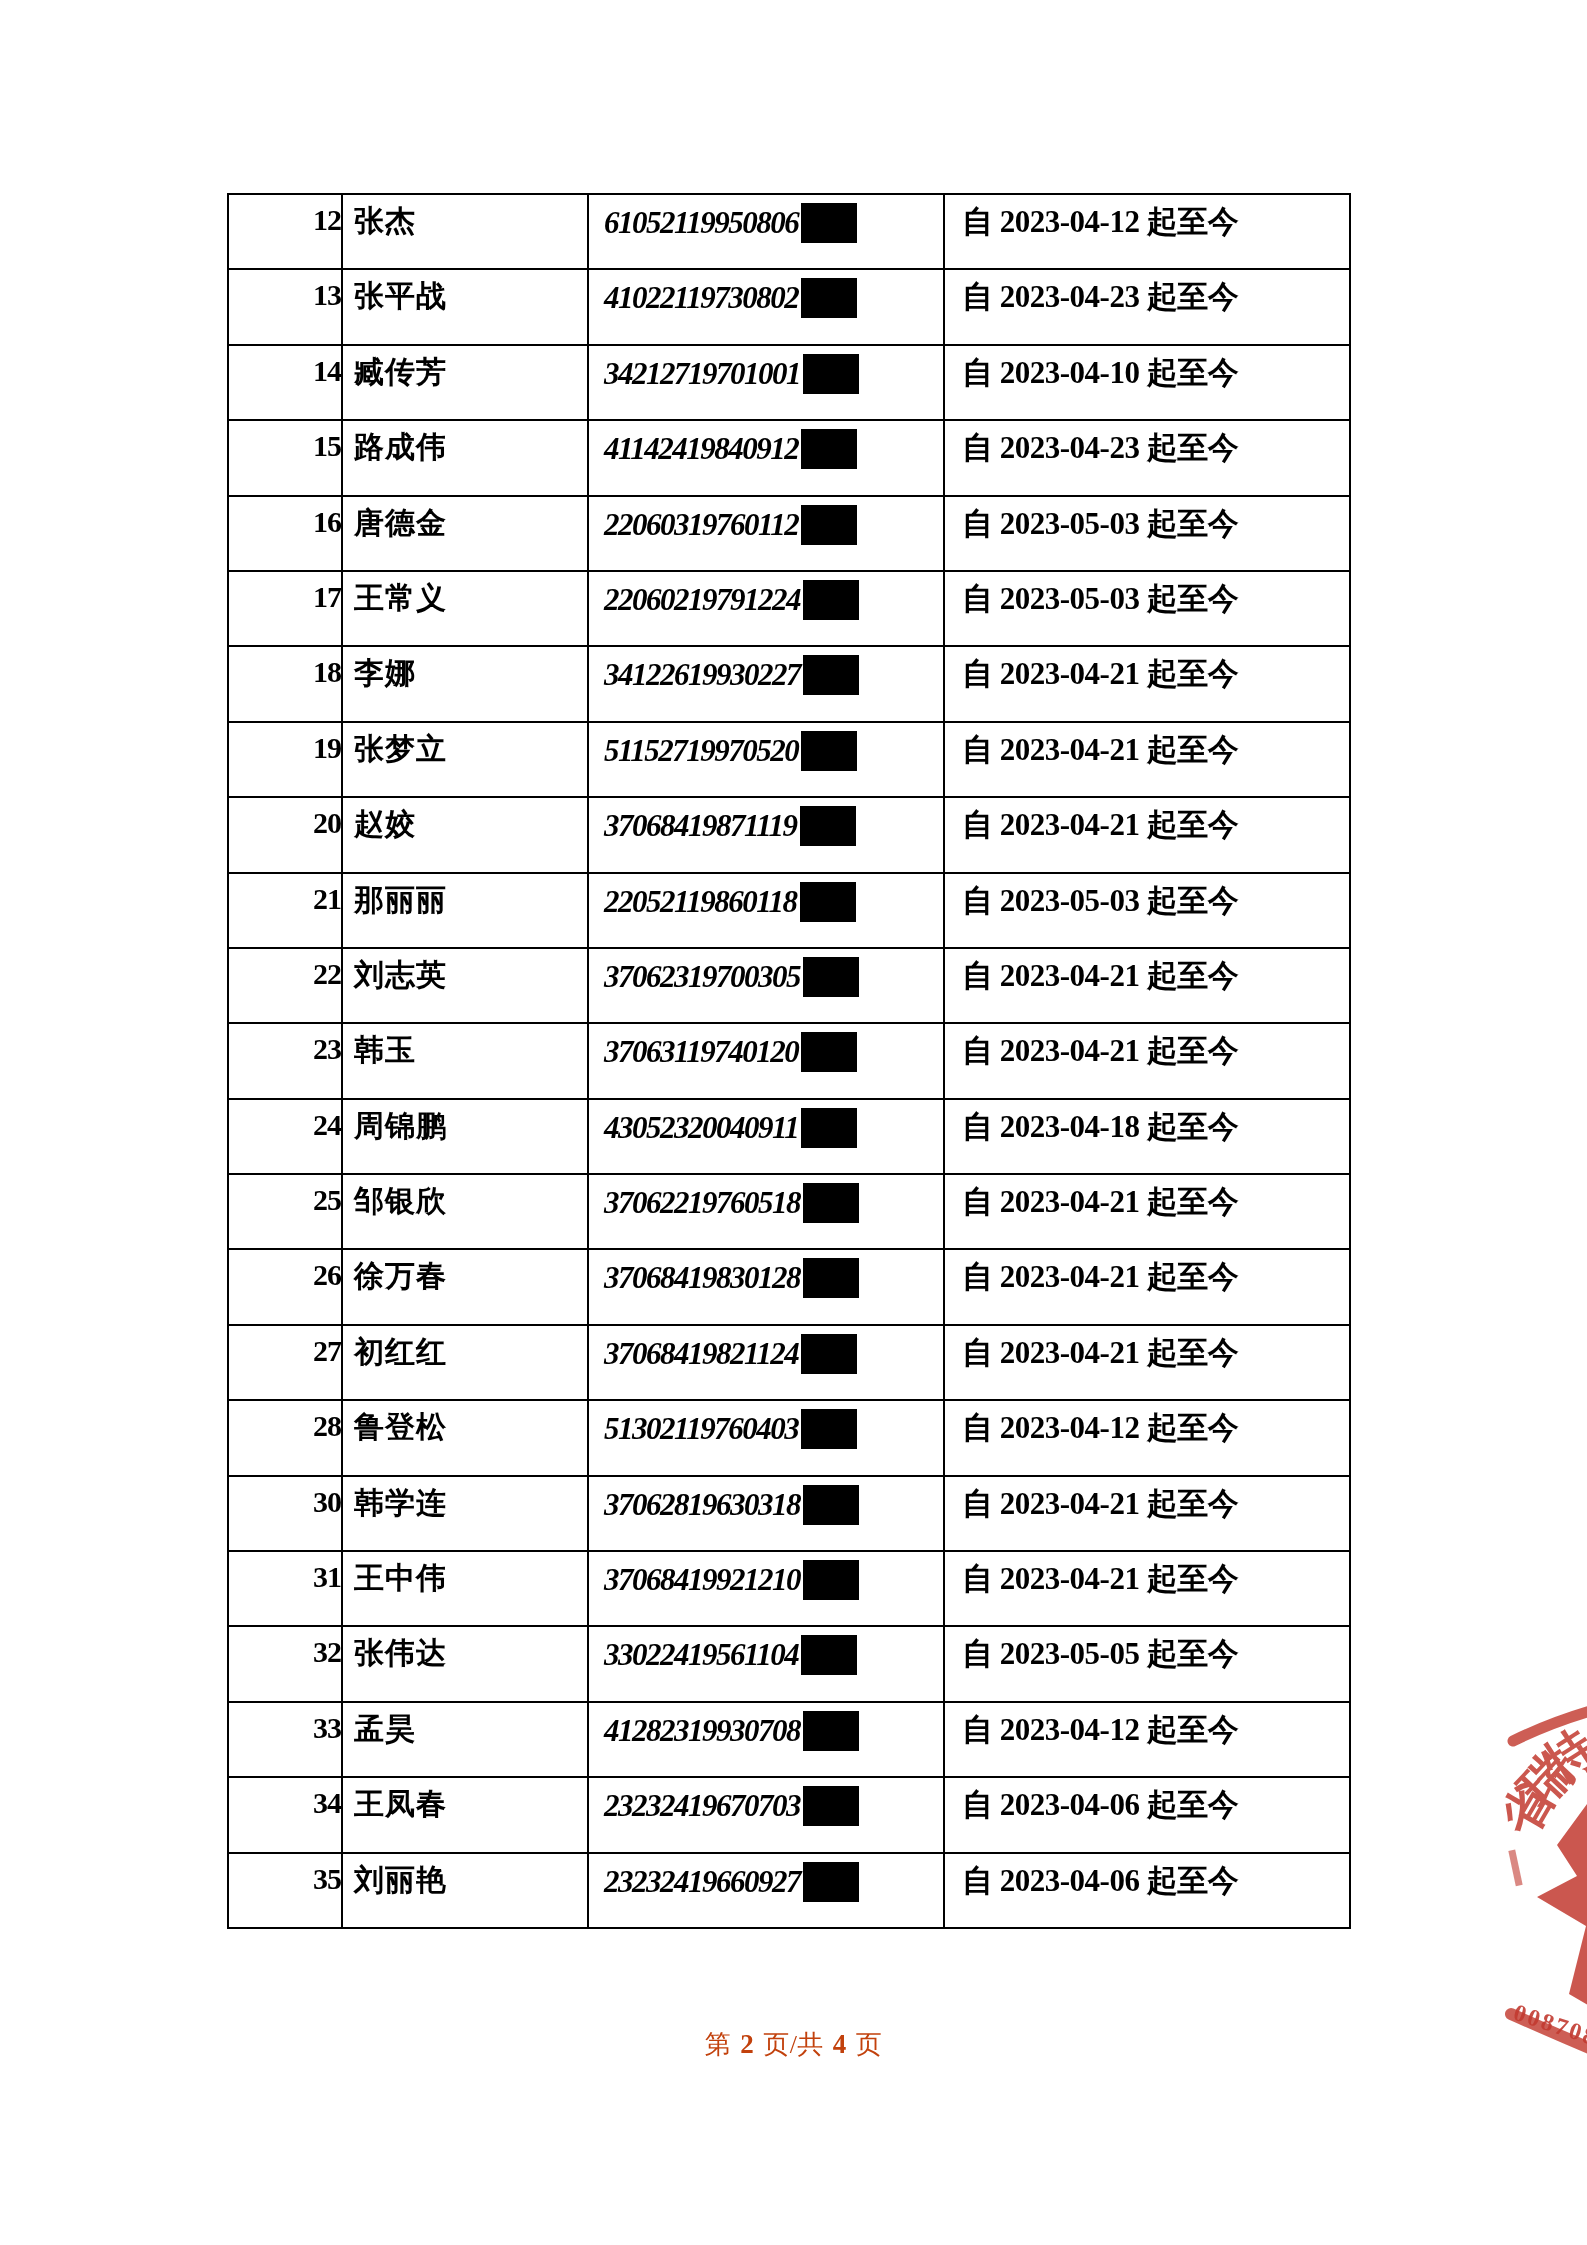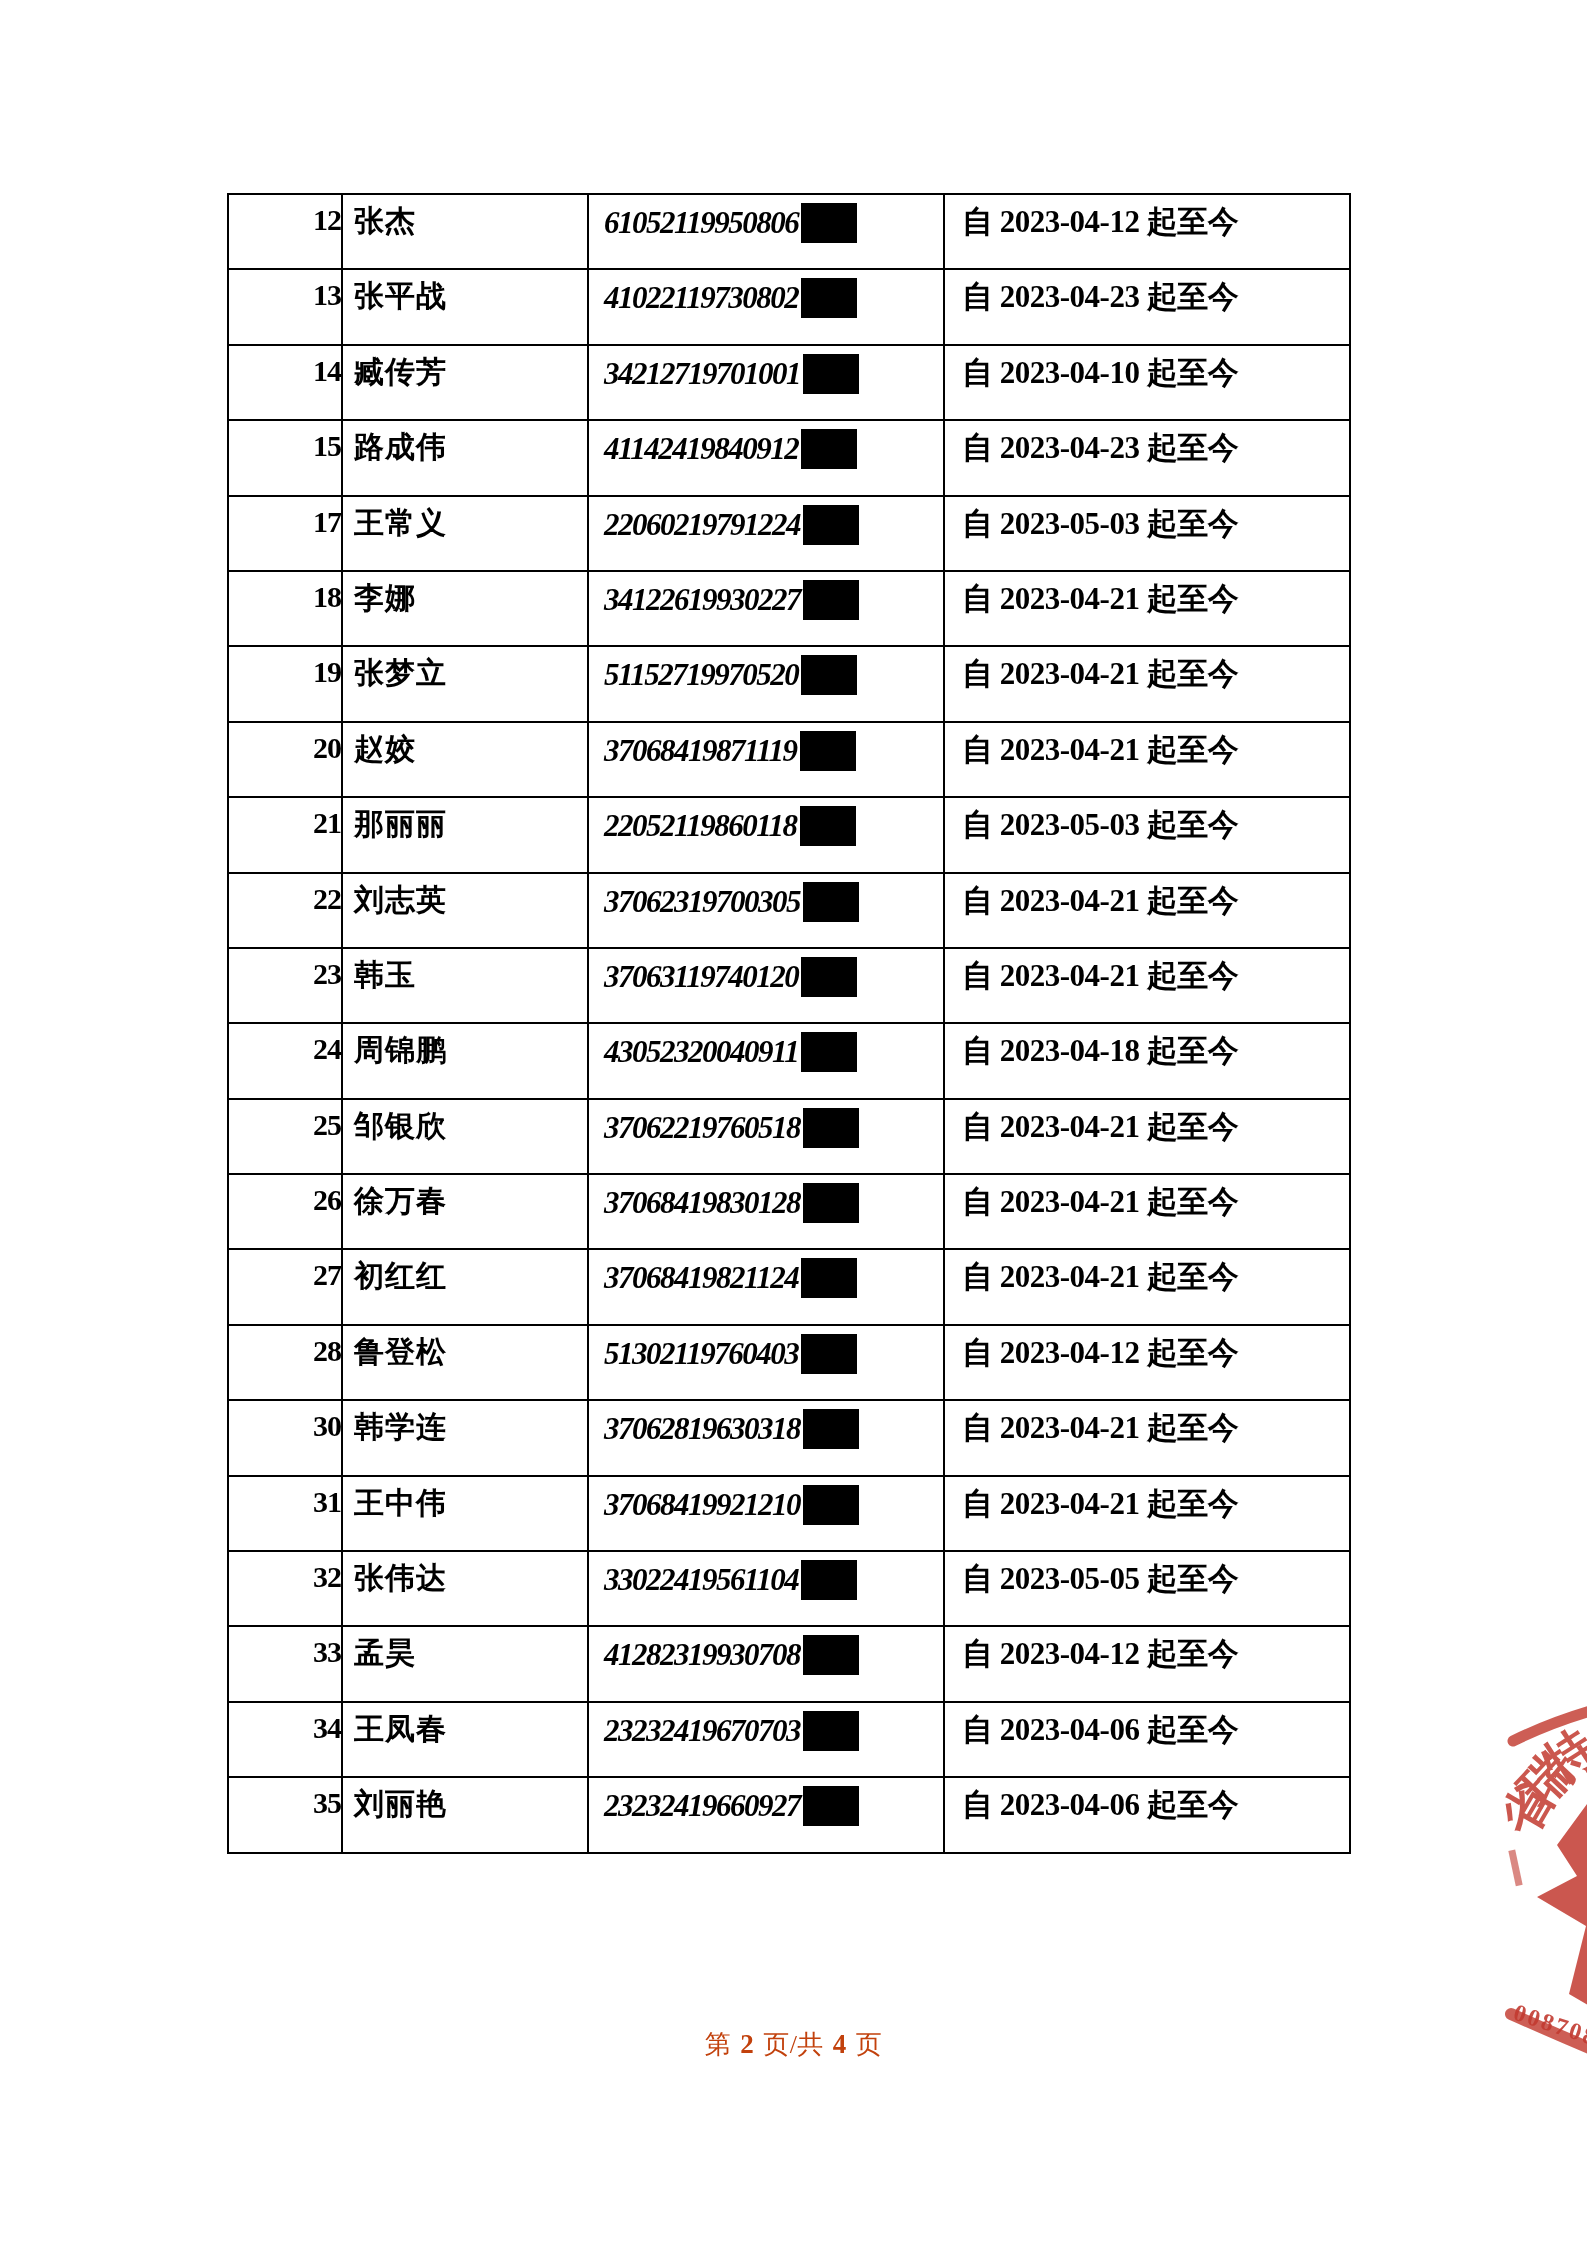--- a/index.html
+++ b/index.html
@@ -64,20 +64,26 @@
           <td class="c1">14</td>
           <td class="c2">臧传芳</td>
           <td class="c3"><span>34212719701001</span><span class="redact"></span></td>
           <td class="c4">自 2023-04-10 起至今</td>
         </tr>
         <tr>
           <td class="c1">15</td>
           <td class="c2">路成伟</td>
           <td class="c3"><span>41142419840912</span><span class="redact"></span></td>
           <td class="c4">自 2023-04-23 起至今</td>
+        </tr>
+        <tr>
+          <td class="c1">16</td>
+          <td class="c2">唐德金</td>
+          <td class="c3"><span>22060319760112</span><span class="redact"></span></td>
+          <td class="c4">自 2023-05-03 起至今</td>
         </tr>
         <tr>
           <td class="c1">17</td>
           <td class="c2">王常义</td>
           <td class="c3"><span>22060219791224</span><span class="redact"></span></td>
           <td class="c4">自 2023-05-03 起至今</td>
         </tr>
         <tr>
           <td class="c1">18</td>
           <td class="c2">李娜</td>

